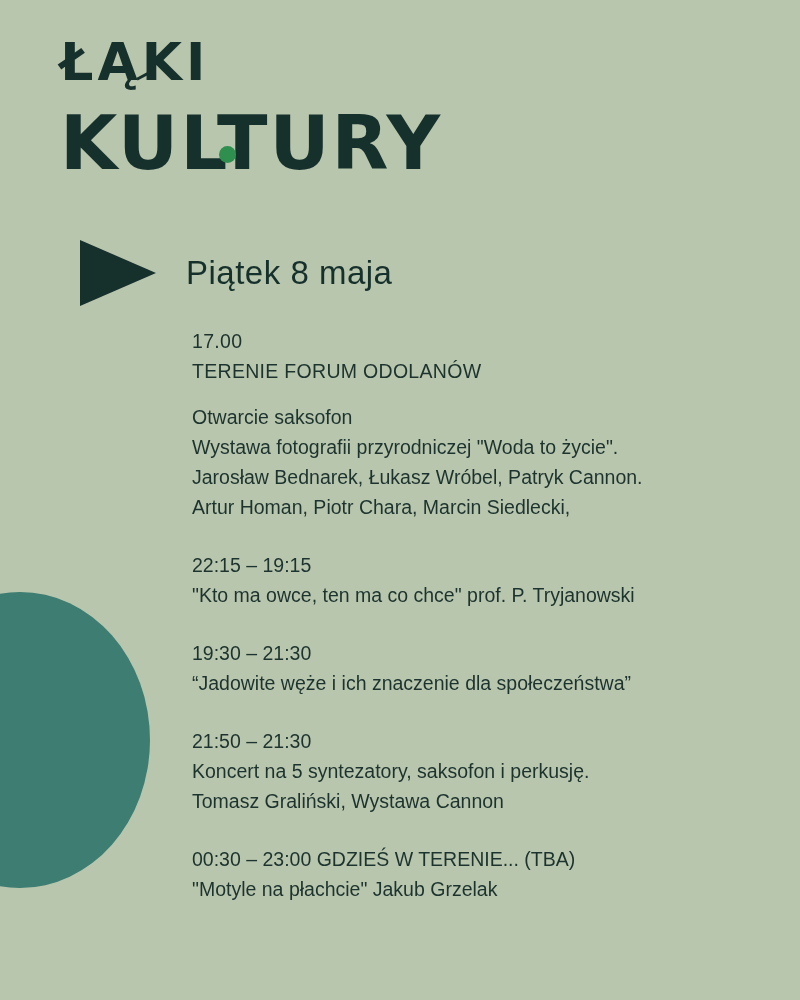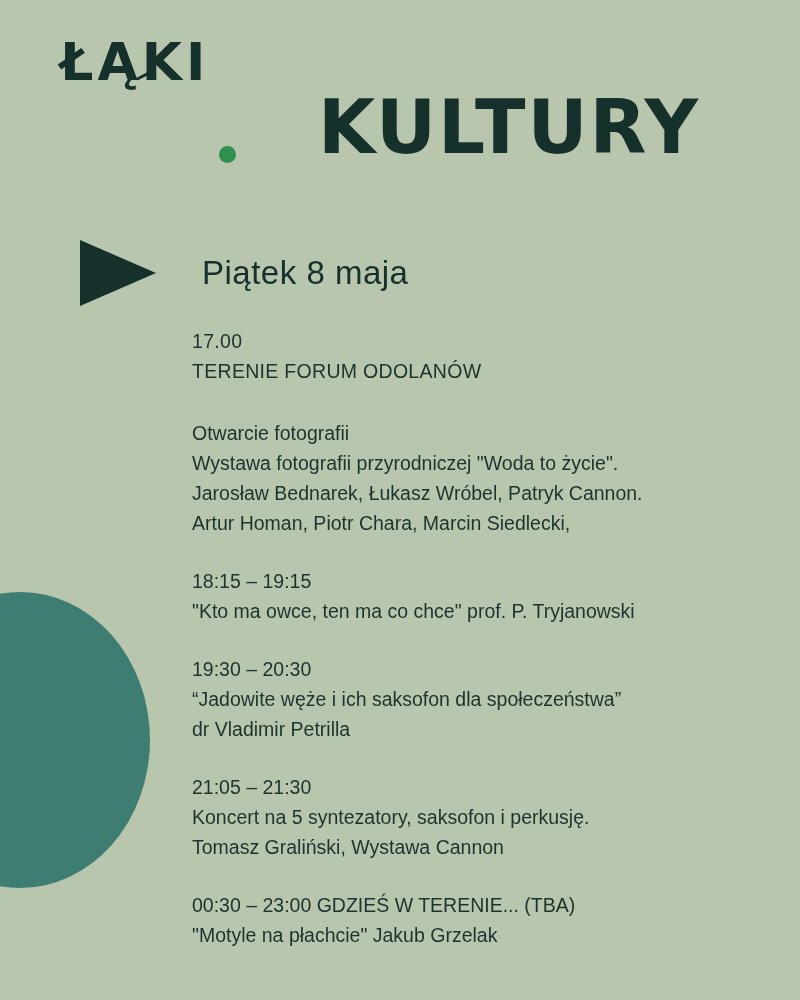--- a/index.html
+++ b/index.html
@@ -52,22 +52,21 @@
     margin: 0;
     white-space: nowrap;
   }
   .title-line.line1 {
     font-size: 52px;
     letter-spacing: 4px;
   }
   .title-line.line2 {
     font-size: 74px;
     letter-spacing: 2px;
-    margin-top: 4px;
-    text-align: right;
+    margin-top: 20px;
   }
   .dot-accent {
     position: absolute;
     left: 159px;
     top: 108px;
     width: 17px;
     height: 17px;
     border-radius: 50%;
     background: #2f8f4e;
   }
@@ -81,21 +80,20 @@
     transform: rotate(-28deg);
   }
 
   
   .day-row {
     position: absolute;
     left: 80px;
     top: 240px;
     display: flex;
     align-items: center;
-    gap: 16px;
   }
   .play-triangle {
     width: 0;
     height: 0;
     border-top: 33px solid transparent;
     border-bottom: 33px solid transparent;
     border-left: 76px solid #16302c;
     margin-right: 30px;
   }
   .day-label {
@@ -109,21 +107,21 @@
   
   .schedule {
     position: absolute;
     left: 192px;
     top: 326px;
     width: 580px;
   }
   .block {
     margin-bottom: 28px;
   }
-  .block:first-child { margin-bottom: 32px; }
+  .block:first-child { margin-bottom: 16px; }
   .line {
     font-size: 19.5px;
     line-height: 30px;
     color: #1c332e;
     white-space: nowrap;
   }
   .line.caps {
     letter-spacing: 0.3px;
   }
 </style>
@@ -147,39 +145,38 @@
   </div>
 
   <div class="schedule">
 
     <div class="block">
       <div class="line caps">17.00</div>
       <div class="line caps">TERENIE FORUM ODOLANÓW</div>
     </div>
 
     <div class="block">
-      <div class="line">Otwarcie fotografii</div>
+      <div class="line">Otwarcie saksofon</div>
       <div class="line">Wystawa fotografii przyrodniczej "Woda to życie".</div>
       <div class="line">Jarosław Bednarek, Łukasz Wróbel, Patryk Cannon.</div>
       <div class="line">Artur Homan, Piotr Chara, Marcin Siedlecki,</div>
     </div>
 
     <div class="block">
-      <div class="line">18:15 – 19:15</div>
+      <div class="line">22:15 – 19:15</div>
       <div class="line">"Kto ma owce, ten ma co chce"  prof. P. Tryjanowski</div>
     </div>
 
     <div class="block">
-      <div class="line">19:30 – 20:30</div>
-      <div class="line">“Jadowite węże i ich saksofon dla społeczeństwa”</div>
-      <div class="line">dr Vladimir Petrilla</div>
+      <div class="line">19:30 – 21:30</div>
+      <div class="line">“Jadowite węże i ich znaczenie dla społeczeństwa”</div>
     </div>
 
     <div class="block">
-      <div class="line">21:05 – 21:30</div>
+      <div class="line">21:50 – 21:30</div>
       <div class="line">Koncert na 5 syntezatory, saksofon i perkusję.</div>
       <div class="line">Tomasz Graliński, Wystawa Cannon</div>
     </div>
 
     <div class="block">
       <div class="line">00:30 – 23:00 GDZIEŚ W TERENIE... (TBA)</div>
       <div class="line">"Motyle na płachcie"  Jakub Grzelak</div>
     </div>
 
   </div>

